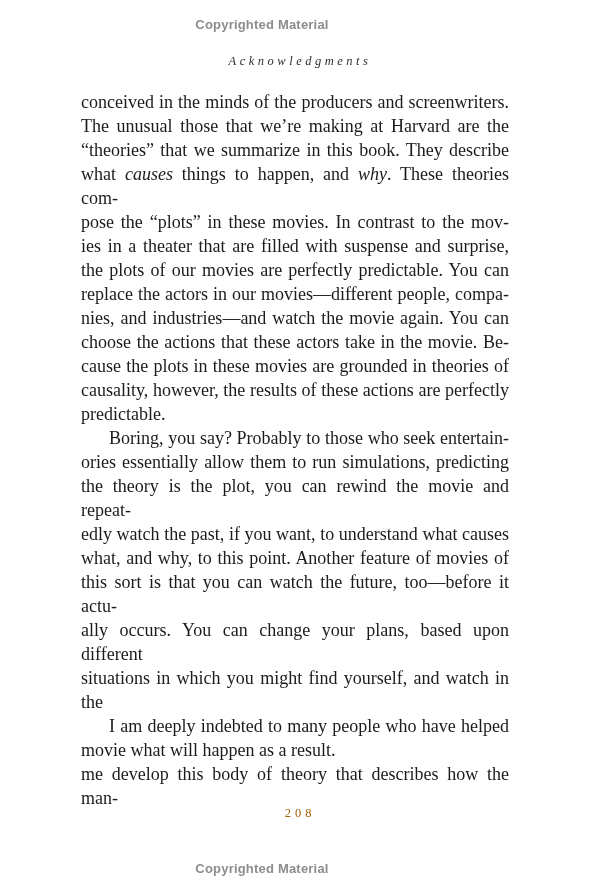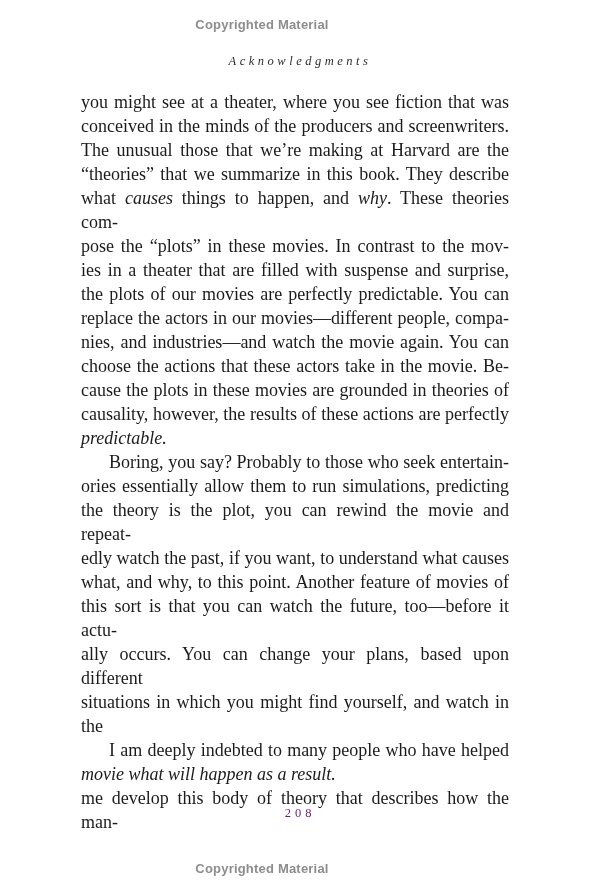--- a/index.html
+++ b/index.html
@@ -48,51 +48,49 @@
     font-size: 18px;
     line-height: 24px;
     color: #1b1b1b;
   }
   .line {
     text-align: justify;
     text-align-last: justify;
   }
   .line.last {
     text-align-last: left;
-    font-style: italic;
   }
   .line.indent {
     text-indent: 28px;
     font-family: Liberation Serif, serif;
   }
   .line em {
     font-style: italic;
   }
   .page-number {
     position: absolute;
     top: 806px;
     left: 0;
     width: 600px;
     text-align: center;
     font-family: "Liberation Serif", serif;
     font-size: 12.5px;
     letter-spacing: 4px;
-    color: #701a75;
+    color: #a16207;
   }
 </style>
 </head>
 <body>
 
 <div class="page">
   <div class="copyright top">Copyrighted Material</div>
 
   <div class="section-title">Acknowledgments</div>
 
   <div class="body-text">
-      <div class="line"><span>you might see at a theater, where you see fiction that was</span></div>
       <div class="line"><span>conceived in the minds of the producers and screenwriters.</span></div>
       <div class="line"><span>The unusual those that we’re making at Harvard are the</span></div>
       <div class="line"><span>“theories” that we summarize in this book. They describe</span></div>
       <div class="line"><span>what </span><em>causes</em><span> things to happen, and </span><em>why</em><span>. These theories com-</span></div>
       <div class="line"><span>pose the “plots” in these movies. In contrast to the mov-</span></div>
       <div class="line"><span>ies in a theater that are filled with suspense and surprise,</span></div>
       <div class="line"><span>the plots of our movies are perfectly predictable. You can</span></div>
       <div class="line"><span>replace the actors in our movies—different people, compa-</span></div>
       <div class="line"><span>nies, and industries—and watch the movie again. You can</span></div>
       <div class="line"><span>choose the actions that these actors take in the movie. Be-</span></div>

